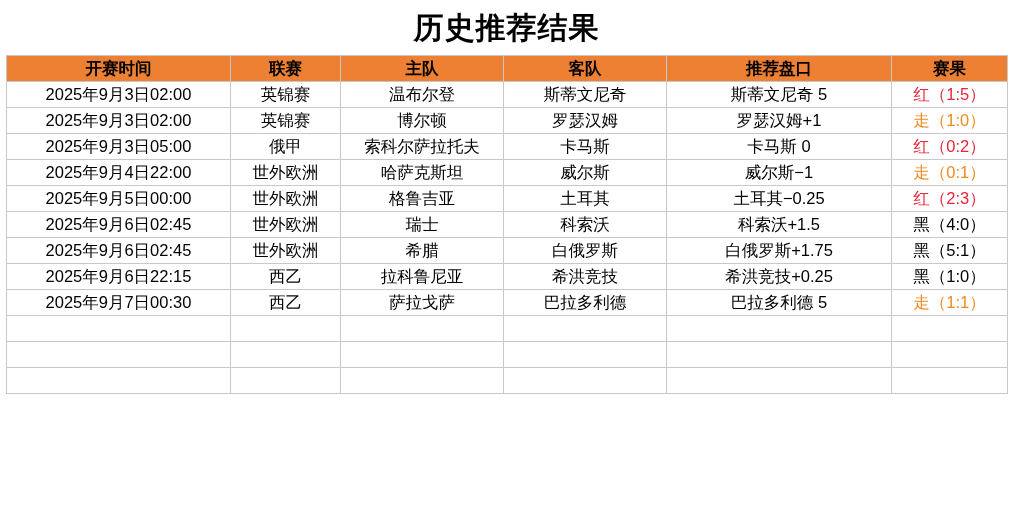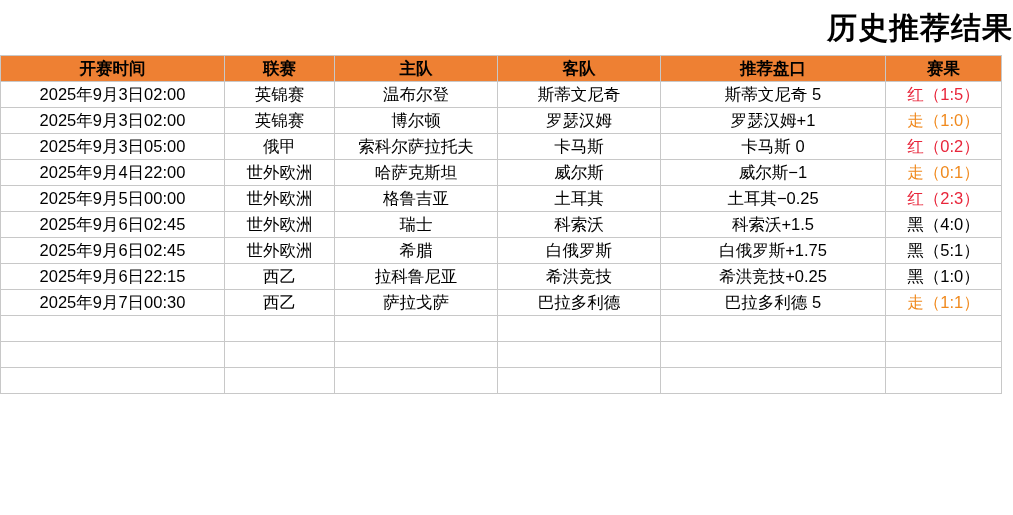--- a/index.html
+++ b/index.html
@@ -13,31 +13,32 @@
     font-family: "Liberation Sans", sans-serif;
     overflow: hidden;
   }
   .page {
     position: relative;
     width: 1013px;
     height: 515px;
     background: #ffffff;
   }
   .title {
-    text-align: right;
+    text-align: center;
     font-size: 30px;
     font-weight: bold;
     color: #000000;
     padding-top: 8px;
     padding-bottom: 6px;
     letter-spacing: 1px;
   }
   table.sheet {
     border-collapse: collapse;
     width: 1001px;
+    margin-left: 6px;
     table-layout: fixed;
   }
   table.sheet td, table.sheet th {
     border: 1px solid #c8c8c8;
     height: 25px;
     padding: 0 2px;
     font-size: 16.5px;
     color: #000000;
     text-align: center;
     vertical-align: middle;

